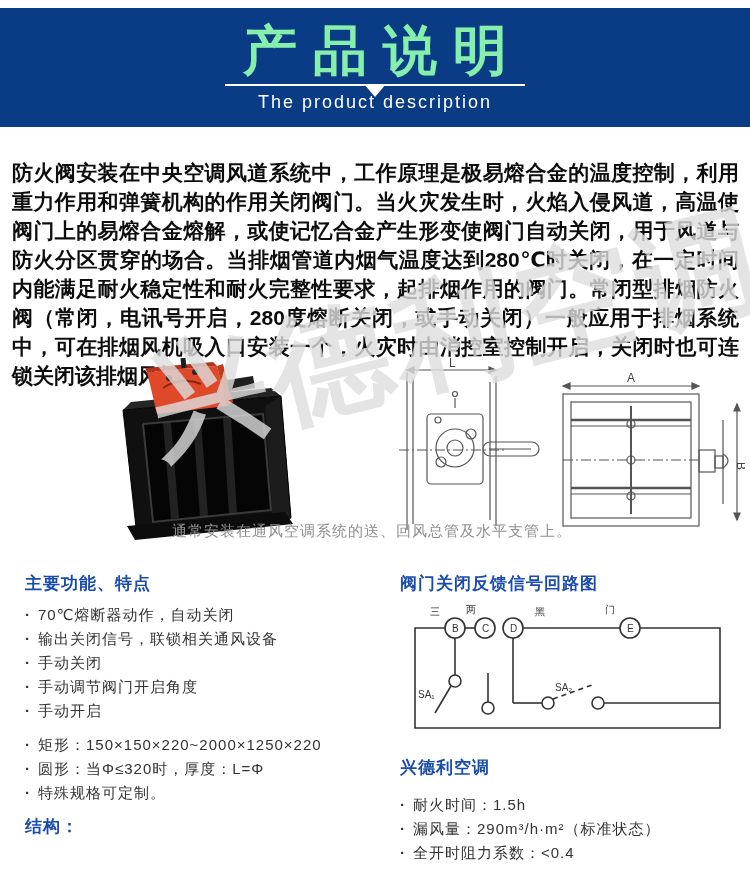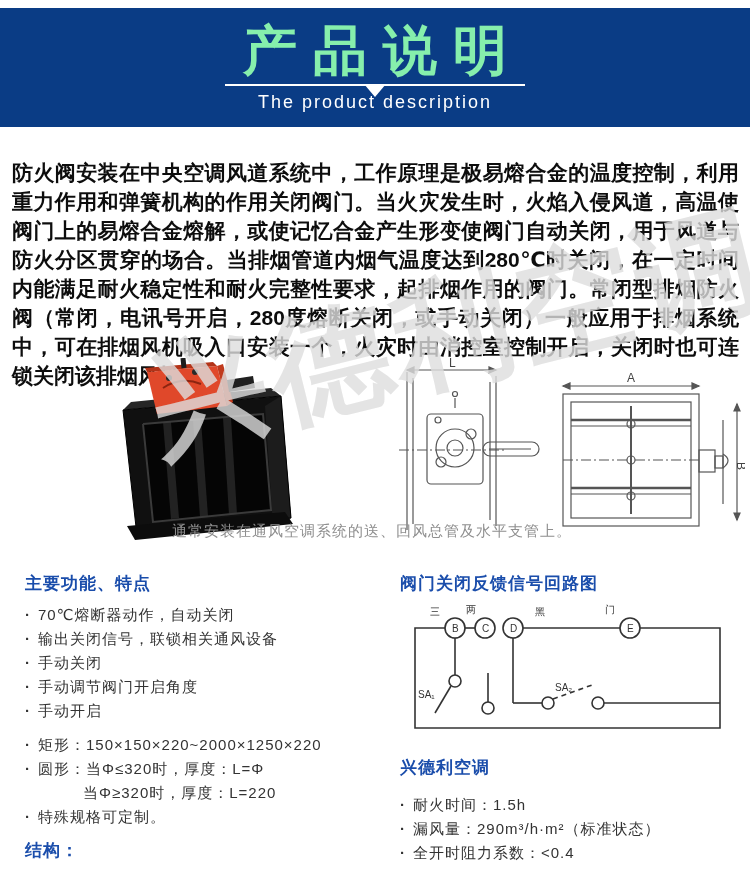--- a/index.html
+++ b/index.html
@@ -160,21 +160,20 @@
     <ul class="plain">
       <li>70℃熔断器动作，自动关闭</li>
       <li>输出关闭信号，联锁相关通风设备</li>
       <li>手动关闭</li>
       <li>手动调节阀门开启角度</li>
       <li>手动开启</li>
     </ul>
     <ul class="plain">
       <li>矩形：150×150×220~2000×1250×220</li>
       <li>圆形：当Φ≤320时，厚度：L=Φ</li>
-      <li class="cont">当Φ≥320时，厚度：L=220</li>
       <li>特殊规格可定制。</li>
     </ul>
     <h3 class="sec">结构：</h3>
 
   </div>
 
   <div class="col-right">
     <h3 class="sec">阀门关闭反馈信号回路图</h3>
 
     <div class="circuit-wrap">

